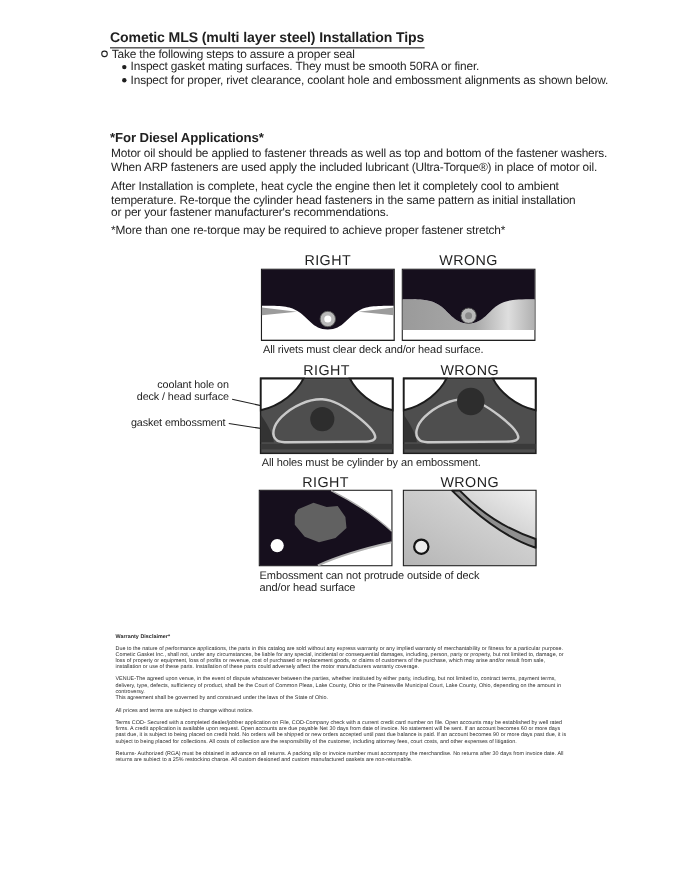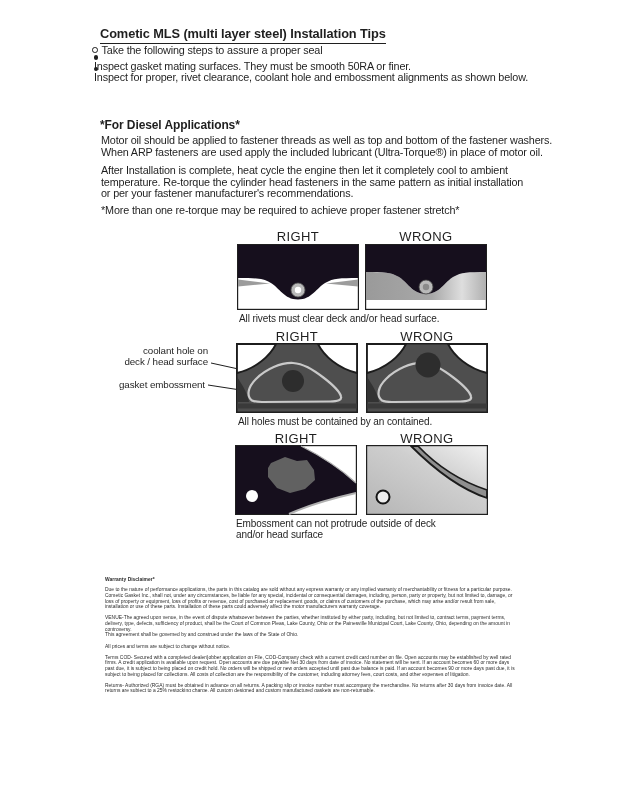--- a/index.html
+++ b/index.html
@@ -7,21 +7,21 @@
     position:relative;width:618px;height:692px;background:var(--page-bg,#fff);
     font-family:"Liberation Sans", sans-serif;color:var(--ink,#1f1f1f);overflow:hidden;
   }
   .title{
     position:absolute;left:100px;top:26px;margin:0;
     font-size:12.8px;font-weight:bold;letter-spacing:-0.1px;
     border-bottom:1.6px solid currentColor;padding-bottom:2px;display:inline-block;
   }
   .tips{position:absolute;left:92px;top:45px;font-size:10.8px;letter-spacing:-0.15px;}
   .tips .row{display:flex;align-items:baseline;height:11.4px;line-height:11.4px;}
-  .tips .row.sub{margin-left:2px;flex-direction:column;}
+  .tips .row.sub{margin-left:19px;}
   .o-mark{flex:none;width:3.6px;height:3.6px;border:1px solid currentColor;border-radius:50%;margin-right:4px;position:relative;top:-1px;}
   .d-mark{flex:none;width:4.2px;height:4.2px;background:currentColor;border-radius:50%;margin-right:3.5px;position:relative;top:-1px;}
   .diesel-h{position:absolute;left:100px;top:118px;margin:0;font-size:12px;font-weight:bold;letter-spacing:-0.1px;}
   .para{
     position:absolute;left:100px;margin:1px;width:460px;
     font-size:10.8px;line-height:11.6px;letter-spacing:-0.15px;white-space:pre-line;
   }
   .dglab{position:absolute;width:122px;text-align:center;font-size:13px;letter-spacing:0.4px;}
   .dgbox{position:absolute;display:block;}
   .cap{position:absolute;font-size:10px;letter-spacing:-0.1px;line-height:11px;white-space:pre-line;}
@@ -127,21 +127,21 @@
   <svg class="dgbox" style="left:366px;top:343px" width="122" height="70" viewBox="0 0 122 70">
     <rect x="0.75" y="0.75" width="120.5" height="68.5" class="f-panel" stroke="#1f1f1f" stroke-width="1.5"></rect>
     <path d="M1,1 L40,1 C34,13 20,25.5 1,30 Z" fill="#ffffff" stroke="#1c1c1c" stroke-width="1.8"></path>
     <path d="M82,1 L121,1 L121,30 C102,25.5 88,13 82,1 Z" fill="#ffffff" stroke="#1c1c1c" stroke-width="1.8"></path>
     <rect x="1" y="60.5" width="120" height="5" fill="#3a3a3a"></rect>
     <path d="M1,34 C8,44 12,52 13,59 L1,59 Z" fill="#333333"></path>
     <path class="s-emboss" d="M16,57.5 C10,53 12,44 20,36 C30,26 45,19.5 57,20 C67,20.5 76,26 88,35 C97,42 104,49 105,53.5 C106,57 102,58.5 94,58.5 L26,59 C20,59 18,58.5 16,57.5 Z" fill="none" stroke-width="2.2"></path>
     <circle class="f-hole" cx="62" cy="22" r="12.5"></circle>
   </svg>
 
-  <div class="cap" style="left:238px;top:416px">All holes must be contained by an contained.</div>
+  <div class="cap" style="left:238px;top:416px">All holes must be cylinder by an embossment.</div>
 
   <div class="dglab" style="left:235px;top:431px">RIGHT</div>
   <div class="dglab" style="left:366px;top:431px">WRONG</div>
 
   <svg class="dgbox" style="left:235px;top:445px" width="122" height="70" viewBox="0 0 122 70">
     <rect x="0.6" y="0.6" width="120.8" height="68.8" fill="#ffffff" stroke="#1f1f1f" stroke-width="1.2"></rect>
     <path class="f-black" d="M1,1 L66,1 C84,10 106,24 121,38 L121,48 C99,53 76,59 54,69 L1,69 Z"></path>
     <path d="M66,1 C84,10 106,24 121,38" fill="none" stroke="#b0b0b0" stroke-width="1.2"></path>
     <path d="M54,69 C76,59 99,53 121,48" fill="none" stroke="#b0b0b0" stroke-width="2"></path>
     <polygon points="36,18 50,12 62,16 72,15 79,25 80,35 70,44 55,48 42,43 33,32 33,23" fill="#616161"></polygon>

